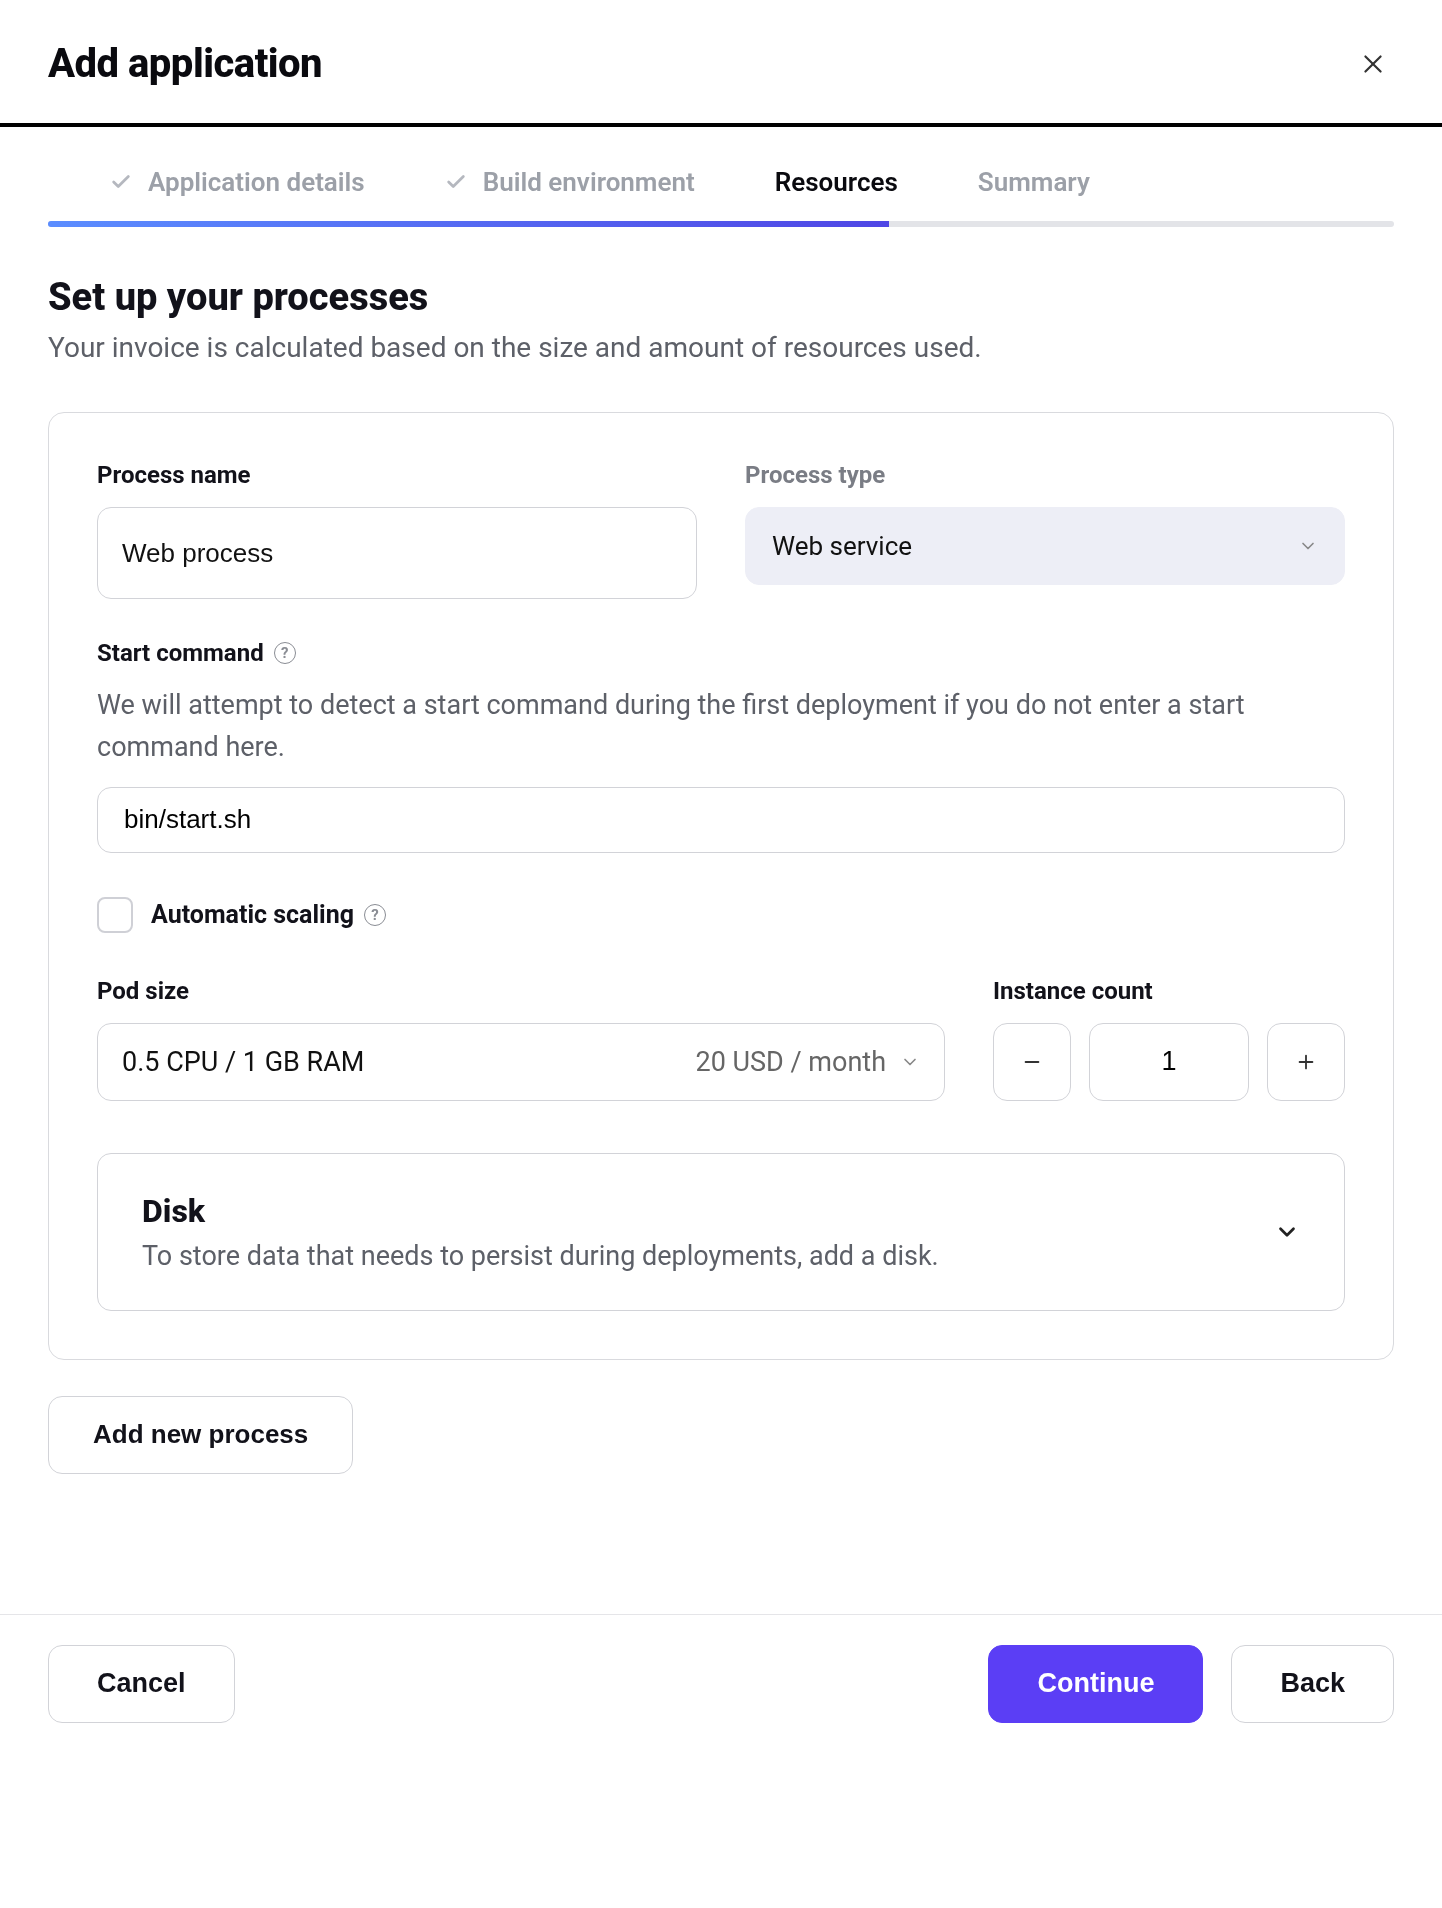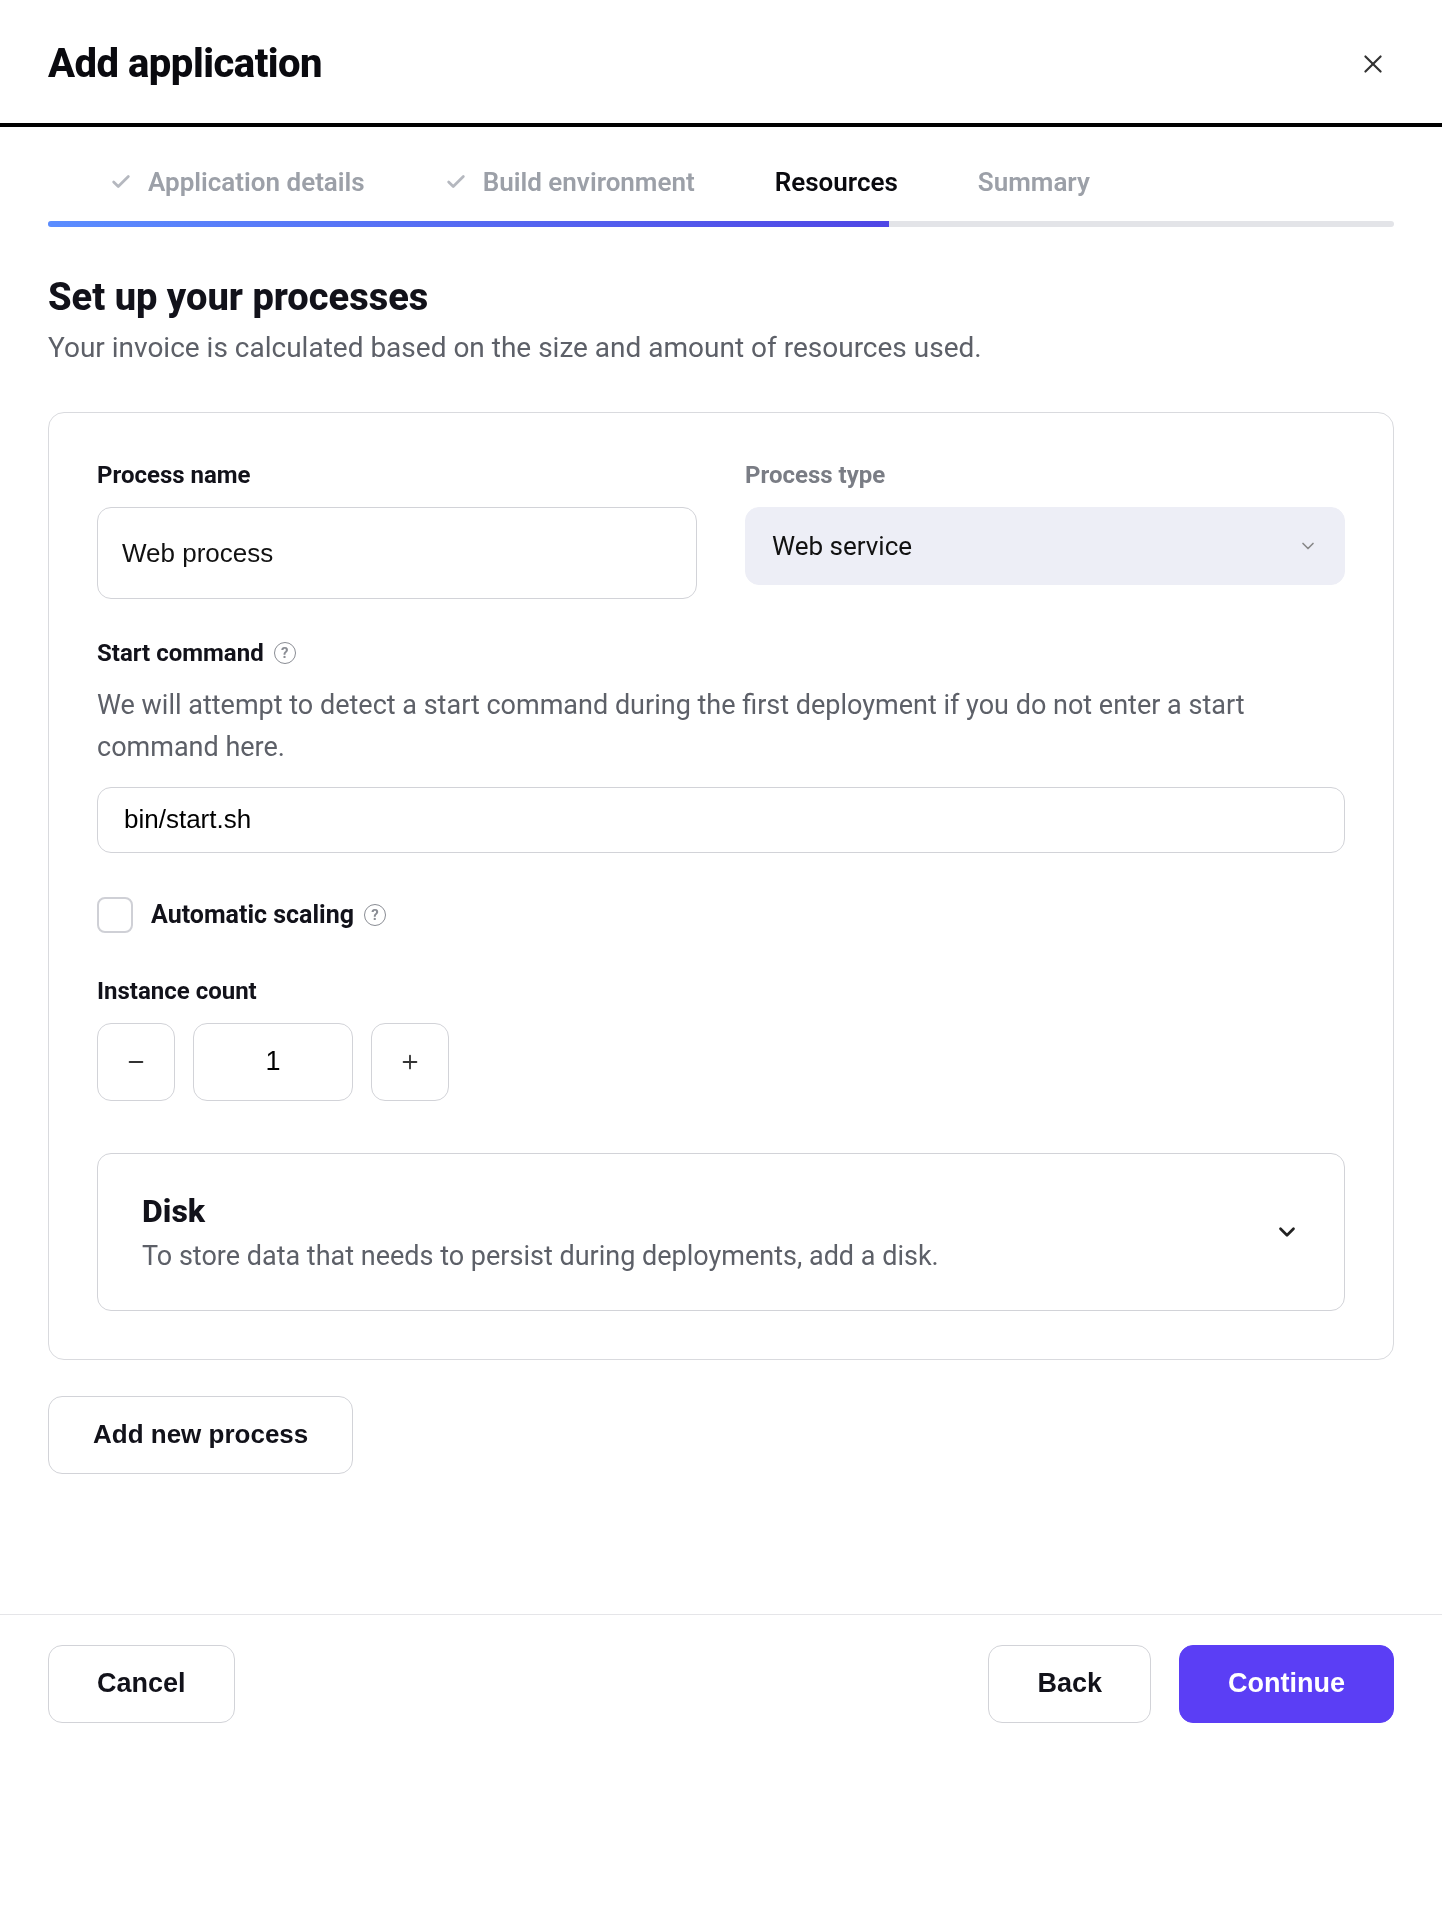--- a/index.html
+++ b/index.html
@@ -357,20 +357,32 @@
 
       <div class="checkbox-row">
         <div class="checkbox" role="checkbox" aria-checked="false"></div>
         <span class="checkbox-label">
           <span>Automatic scaling</span>
           <span class="help-circle">?</span>
         </span>
       </div>
 
       <div class="pod-row">
+        <div class="pod-size">
+          <label class="field-label">Pod size</label>
+          <div class="pod-select">
+            <span class="pod-left">0.5 CPU / 1 GB RAM</span>
+            <span class="pod-right">
+              <span>20 USD / month</span>
+              <svg class="chev" width="20" height="20" viewBox="0 0 24 24" fill="none" stroke="currentColor" stroke-width="2" stroke-linecap="round" stroke-linejoin="round">
+                  <polyline points="6 9 12 15 18 9"></polyline>
+                </svg>
+            </span>
+          </div>
+        </div>
         <div class="instance">
           <label class="field-label">Instance count</label>
           <div class="stepper-group">
             <button class="sq-btn">
               <svg width="22" height="22" viewBox="0 0 24 24" fill="none" stroke="currentColor" stroke-width="2" stroke-linecap="round">
                   <line x1="5" y1="12" x2="19" y2="12"></line>
                 </svg>
             </button>
             <input class="count-input" value="1" style="">
             <button class="sq-btn">
@@ -394,18 +406,18 @@
       </div>
 
     </div>
 
     <button class="add-process-btn">Add new process</button>
   </div>
 
   <div class="footer">
     <button class="btn">Cancel</button>
     <div class="footer-right">
+      <button class="btn primary">Continue</button>
       <button class="btn">Back</button>
-      <button class="btn primary">Continue</button>
     </div>
   </div>
 
 </div>
 
 </body></html>

